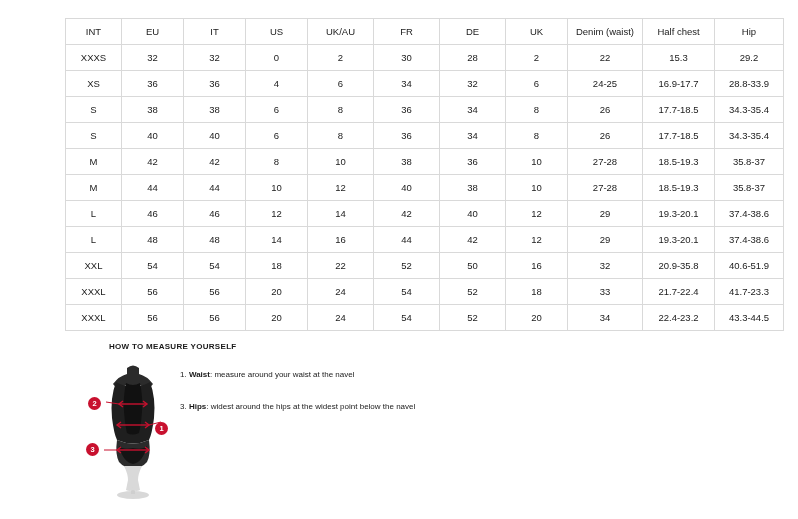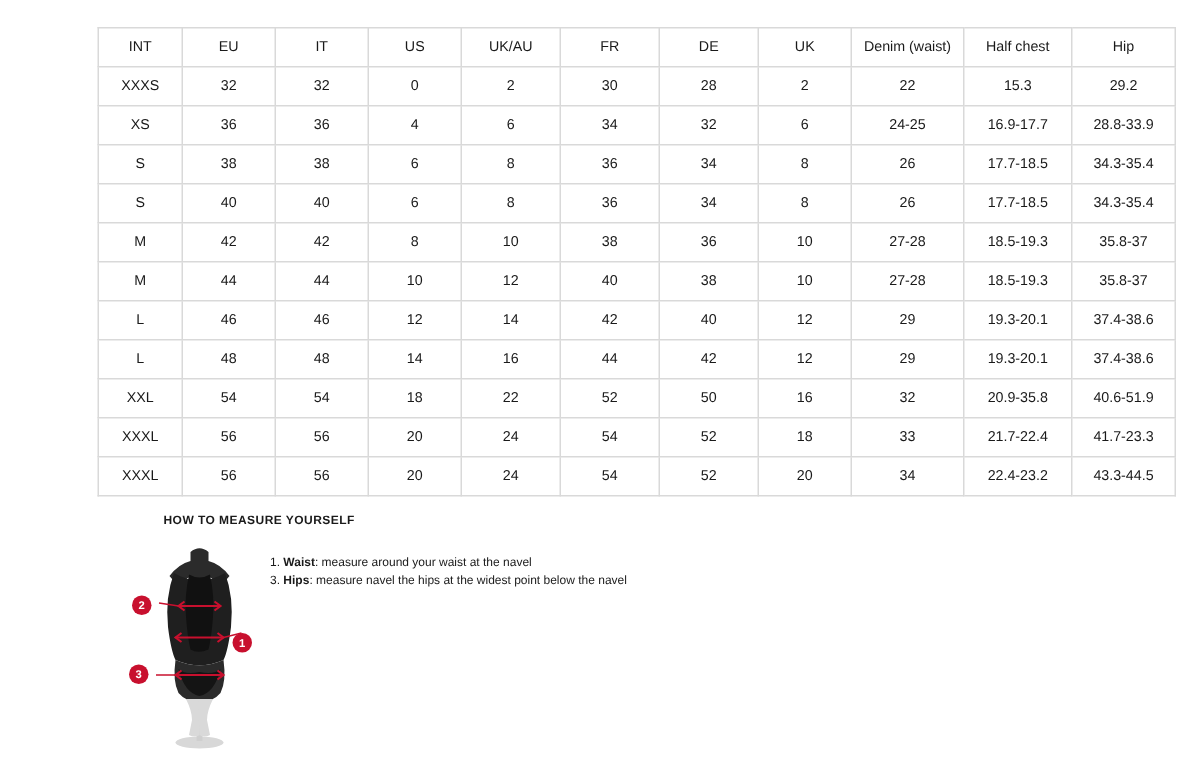--- a/index.html
+++ b/index.html
@@ -75,21 +75,21 @@
   }
   .measure-body {
     position: absolute;
     left: 180px;
     top: 369px;
     width: 420px;
   }
   .measure-line {
     font-size: 8px;
     line-height: 12px;
-    margin-bottom: 0;
+    margin-bottom: 20px;
     color: #1a1a1a;
   }
   .measure-line b { font-weight: bold; }
 
   
   .figure {
     position: absolute;
     left: 88px;
     top: 362px;
     width: 90px;
@@ -337,17 +337,17 @@
 
   <div class="bullet b1">1</div>
   <div class="bullet b2">2</div>
   <div class="bullet b3">3</div>
 
   <div class="measure-body">
     <div class="measure-line">
       <span>1. </span><b>Waist</b><span>: measure around your waist at the navel</span>
     </div>
     <div class="measure-line">
-      <span>3. </span><b>Hips</b><span>: measure navel the hips at the widest point below the navel</span>
+      <span>3. </span><b>Hips</b><span>: widest around the hips at the widest point below the navel</span>
     </div>
   </div>
 
 </div>
 
 </body></html>

